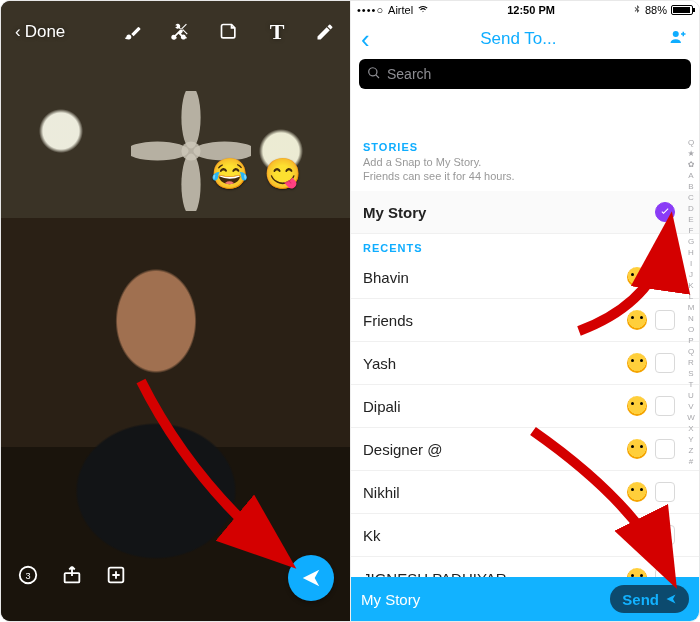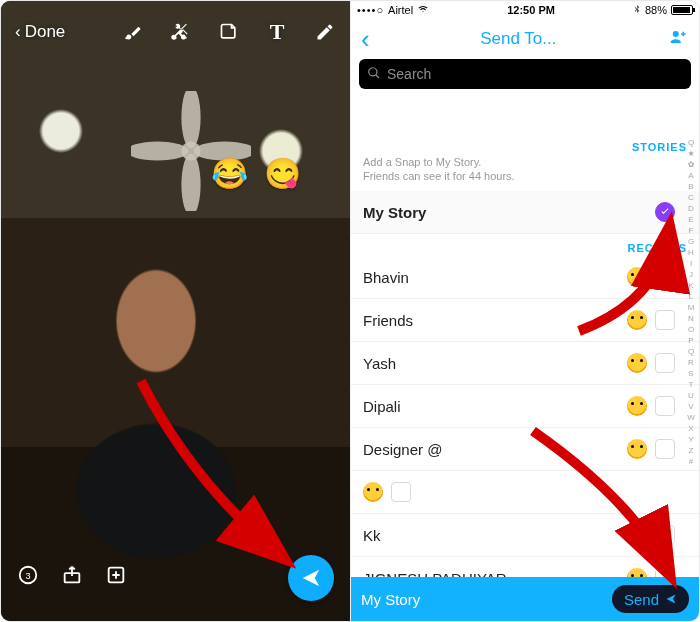--- a/index.html
+++ b/index.html
@@ -75,21 +75,21 @@
     height:40px; display:flex; align-items:center;
     color:#0FADFF; font-size:17px; padding:0 10px;
   }
   .nav-title{flex:1;text-align:center;font-weight:500;}
   .adduser{font-size:20px;}
   .search {
     margin:0 8px 6px 8px; height:30px; background:#000000;
     border-radius:6px; display:flex; align-items:center;
     color:#8e8e93; font-size:14px; padding:0 8px; gap:6px;
   }
-  .section-label{color:#0FADFF;font-size:11px;letter-spacing:1px;font-weight:700;padding:8px 12px 2px 12px;text-align:right;}
+  .section-label{color:#0FADFF;font-size:11px;letter-spacing:1px;font-weight:700;padding:8px 12px 2px 12px;}
   .section-sub{color:#999;font-size:11px;line-height:14px;padding:0 12px 8px 12px;}
   .row {
     display:flex; align-items:center; height:43px;
     padding:0 24px 0 12px; font-size:15px; color:#222;
     border-bottom:1px solid #f0f0f0; position:relative;
   }
   .row .name{flex:1;}
   .row.header{font-weight:700;background:#fafafa;}
   .bitmoji{
     width:20px;height:20px;border-radius:50%;
@@ -113,23 +113,23 @@
     width:12px; display:flex; flex-direction:column;
     font-size:8px; color:#a8a8ac; line-height:11px; text-align:center;
   }
   .index-rail span{flex:0 0 auto;}
   .send-bar{
     position:absolute;left:0;right:0;bottom:0;height:44px;
     background:#12B2FF;color:#fff;display:flex;align-items:center;
     padding:0 10px;font-size:15px;
   }
   .send-pill{
-    margin-left:auto;background:#0f172a;color:#12B2FF;
+    margin-left:auto;background:#0c4a6e;color:#12B2FF;
     border-radius:15px;height:28px;padding:0 12px;
-    display:flex;align-items:center;gap:6px;font-weight:400;
+    display:flex;align-items:center;gap:6px;font-weight:700;
   }
   .send-pill svg{width:12px;height:12px;fill:#12B2FF;}
 
   
   .arrow{position:absolute;pointer-events:none;}
   .arrow svg{overflow:visible;}
   
   .list-scroll{position:absolute;top:132px;left:0;right:0;bottom:44px;overflow:hidden;}
 </style>
 </head>
@@ -300,20 +300,21 @@
           <span class="name">Dipali</span>
           <span class="bitmoji"></span>
           <span class="chk"></span>
         </div>
         <div class="row">
           <span class="name">Designer @</span>
           <span class="bitmoji"></span>
           <span class="chk"></span>
         </div>
         <div class="row">
+          <span class="name">Nikhil</span>
           <span class="bitmoji"></span>
           <span class="chk"></span>
         </div>
         <div class="row">
           <span class="name">Kk</span>
           <span class="bitmoji"></span>
           <span class="chk"></span>
         </div>
         <div class="row">
           <span class="name">JIGNESH PADHIYAR</span>

